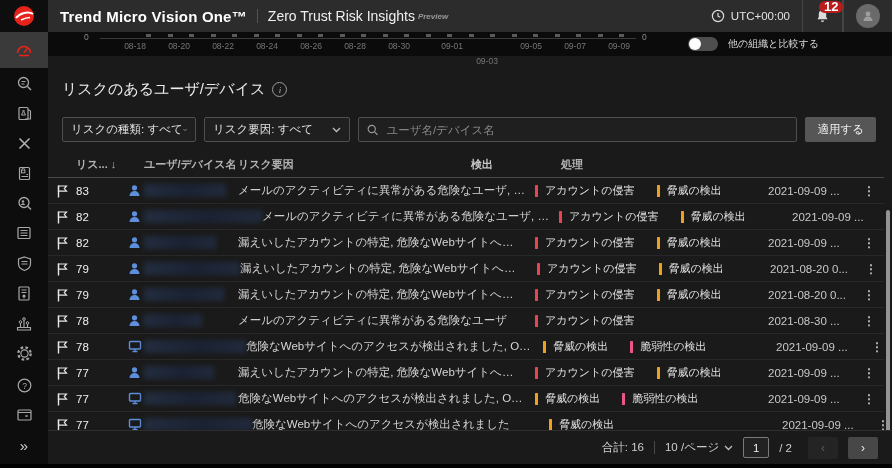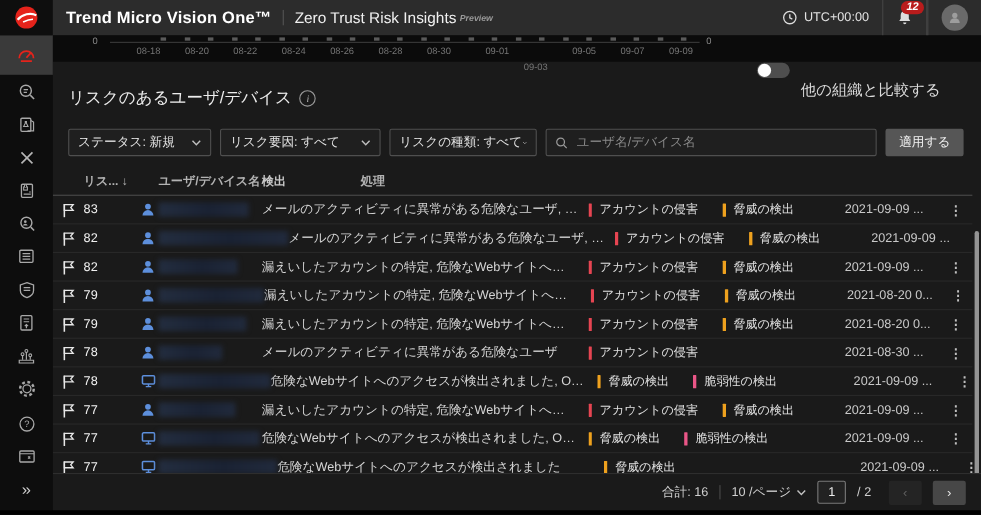--- a/index.html
+++ b/index.html
@@ -9,41 +9,41 @@
   .hdr{position:absolute;top:0;left:0;right:0;height:32px;background:#2c2c2c;display:flex;align-items:center;z-index:30;}
   .logo-sq{width:48px;height:32px;background:#0e0e0e;display:flex;align-items:center;justify-content:center;flex:0 0 48px;}
   .app-title{color:#fff;font-size:15px;font-weight:700;margin-left:12px;letter-spacing:.2px;white-space:nowrap;}
   .hdr-div{width:1px;height:14px;background:#555;margin:0 10px;}
   .page-sub{color:#f0f0f0;font-size:14px;font-weight:400;white-space:nowrap;}
   .preview{color:#9a9a9a;font-size:8px;font-style:italic;vertical-align:super;margin-left:3px;font-weight:bold;}
   .hdr-right{margin-left:auto;display:flex;align-items:center;height:100%;}
   .hdr-item{display:flex;align-items:center;height:100%;padding:0 12px;color:#e3e3e3;font-size:11.5px;position:relative;}
   .hdr-sep{width:1px;height:32px;background:#454545;}
   .bell-wrap{position:relative;}
-  .badge{position:absolute;top:1px;left:16px;background:#b91c1c;color:#fff;font-size:10px;font-weight:700;
-         border-radius:8px;padding:1px 5px;line-height:10px;font-style:italic;}
+  .badge{position:absolute;top:1px;left:16px;background:#b91c1c;color:#fff;font-size:13px;font-weight:700;
+         border-radius:8px;padding:1px 5px;line-height:10px;}
   .avatar{width:24px;height:24px;border-radius:50%;background:#6a6a6a;display:flex;align-items:center;justify-content:center;margin:0 12px;}
   
   .sidebar{position:absolute;top:32px;left:0;bottom:0;width:48px;background:#0d0d0d;display:flex;flex-direction:column;align-items:center;z-index:20;}
   .sb-item{width:48px;height:30px;display:flex;align-items:center;justify-content:center;cursor:pointer;flex:0 0 auto;}
   .sb-item.active{height:36px;background:#3a3a3a;}
   .sb-spacer{flex:1 1 auto;}
   .sb-expand{color:#cfcfcf;font-size:15px;height:30px;display:flex;align-items:center;justify-content:center;width:48px;margin-bottom:4px;cursor:pointer;}
   
   .strip{position:absolute;top:32px;left:48px;right:0;height:24px;background:#0b0b0b;z-index:5;}
   .axis-line{position:absolute;top:6px;left:52px;width:536px;height:1px;background:#3a3a3a;}
   .y0{position:absolute;top:0px;font-size:8.5px;color:#8a8a8a;}
   .y0.left{left:36px;}
   .y0.right{left:594px;}
   .tick{position:absolute;top:2px;width:5px;height:3px;background:#5a5a5a;}
   .axdate{position:absolute;top:9px;width:40px;text-align:center;font-size:8.5px;color:#767676;}
   .toggle-wrap{position:absolute;top:5px;left:640px;display:flex;align-items:center;cursor:pointer;}
   .toggle{width:30px;height:14px;border-radius:7px;background:#4e4e4e;position:relative;}
   .toggle .knob{position:absolute;left:1px;top:1px;width:12px;height:12px;border-radius:50%;background:#fdfdfd;}
-  .toggle-label{font-size:14px;color:#dcdcdc;margin-left:10px;white-space:nowrap;margin-top:36px;}
+  .toggle-label{font-size:10px;color:#dcdcdc;margin-left:10px;white-space:nowrap;}
   
   .main{position:absolute;top:56px;left:48px;right:0;bottom:0;background:#1a1a1a;}
   .m-title{position:absolute;top:24px;left:14px;font-size:15px;color:#ededed;font-weight:500;display:flex;align-items:center;}
   .info-i{display:inline-flex;width:13px;height:13px;border:1px solid #9a9a9a;border-radius:50%;color:#b5b5b5;
           font-size:9px;align-items:center;justify-content:center;margin-left:7px;font-style:italic;font-family:"Liberation Serif",serif;}
   .filters{position:absolute;top:61px;left:14px;right:16px;display:flex;gap:8px;height:25px;}
   .dd{display:flex;align-items:center;justify-content:space-between;background:#1f1f1f;border:1px solid #4f4f4f;
       border-radius:2px;padding:0 8px;font-size:11.5px;color:#e3e3e3;cursor:pointer;white-space:nowrap;}
   .dd1{width:112px;}.dd2{width:128px;}.dd3{width:116px;}
   .search{flex:1;display:flex;align-items:center;background:#1f1f1f;border:1px solid #4f4f4f;border-radius:2px;padding:0 8px;}
@@ -267,53 +267,48 @@
     </div>
   </div>
 
   <div class="main">
     <div class="m-title">
       <span>リスクのあるユーザ/デバイス</span>
       <span class="info-i">i</span>
     </div>
 
     <div class="filters">
-      <div class="dd dd1">
-        <span>ステータス: 新規</span>
+      <div class="dd dd3">
+        <span>リスクの種類: すべて</span>
         <svg width="9" height="6" viewBox="0 0 9 6">
             <path d="M1 1 L4.5 4.5 L8 1" stroke="#c0c0c0" stroke-width="1.3" fill="none"></path>
           </svg>
       </div>
       <div class="dd dd2">
         <span>リスク要因: すべて</span>
-        <svg width="9" height="6" viewBox="0 0 9 6">
-            <path d="M1 1 L4.5 4.5 L8 1" stroke="#c0c0c0" stroke-width="1.3" fill="none"></path>
-          </svg>
-      </div>
-      <div class="dd dd3">
-        <span>リスクの種類: すべて</span>
         <svg width="9" height="6" viewBox="0 0 9 6">
             <path d="M1 1 L4.5 4.5 L8 1" stroke="#c0c0c0" stroke-width="1.3" fill="none"></path>
           </svg>
       </div>
       <div class="search">
         <svg width="12" height="12" viewBox="0 0 12 12">
           <circle cx="5" cy="5" r="3.8" stroke="#9a9a9a" stroke-width="1.2" fill="none"></circle>
           <path d="M8 8 L11 11" stroke="#9a9a9a" stroke-width="1.2"></path>
         </svg>
         <input type="text" placeholder="ユーザ名/デバイス名" style="">
       </div>
       <button class="btn-apply">適用する</button>
     </div>
 
     <div class="thead">
       <span class="c-flag"></span>
       <span class="c-score"><span>リス...</span> <span>↓</span></span>
       <span class="c-icon"></span>
       <span class="c-name">ユーザ/デバイス名</span>
+      <span class="c-factors">リスク要因</span>
       <span class="c-date">検出</span>
       <span class="c-kebab" style="font-weight:700;font-size:11px;color:#b3b3b3">処理</span>
     </div>
 
     <div class="trows" id="trows">
   <div class="trow">
     <span class="c-flag">
       <svg width="13" height="14" viewBox="0 0 13 14">
         <path d="M2.5 13.5 V1.5" stroke="#e8e8e8" stroke-width="1.4"></path>
         <path d="M2.5 2 h8 L8.3 4.6 L10.5 7.2 H2.5 Z" stroke="#e8e8e8" stroke-width="1.2" fill="none"></path>

